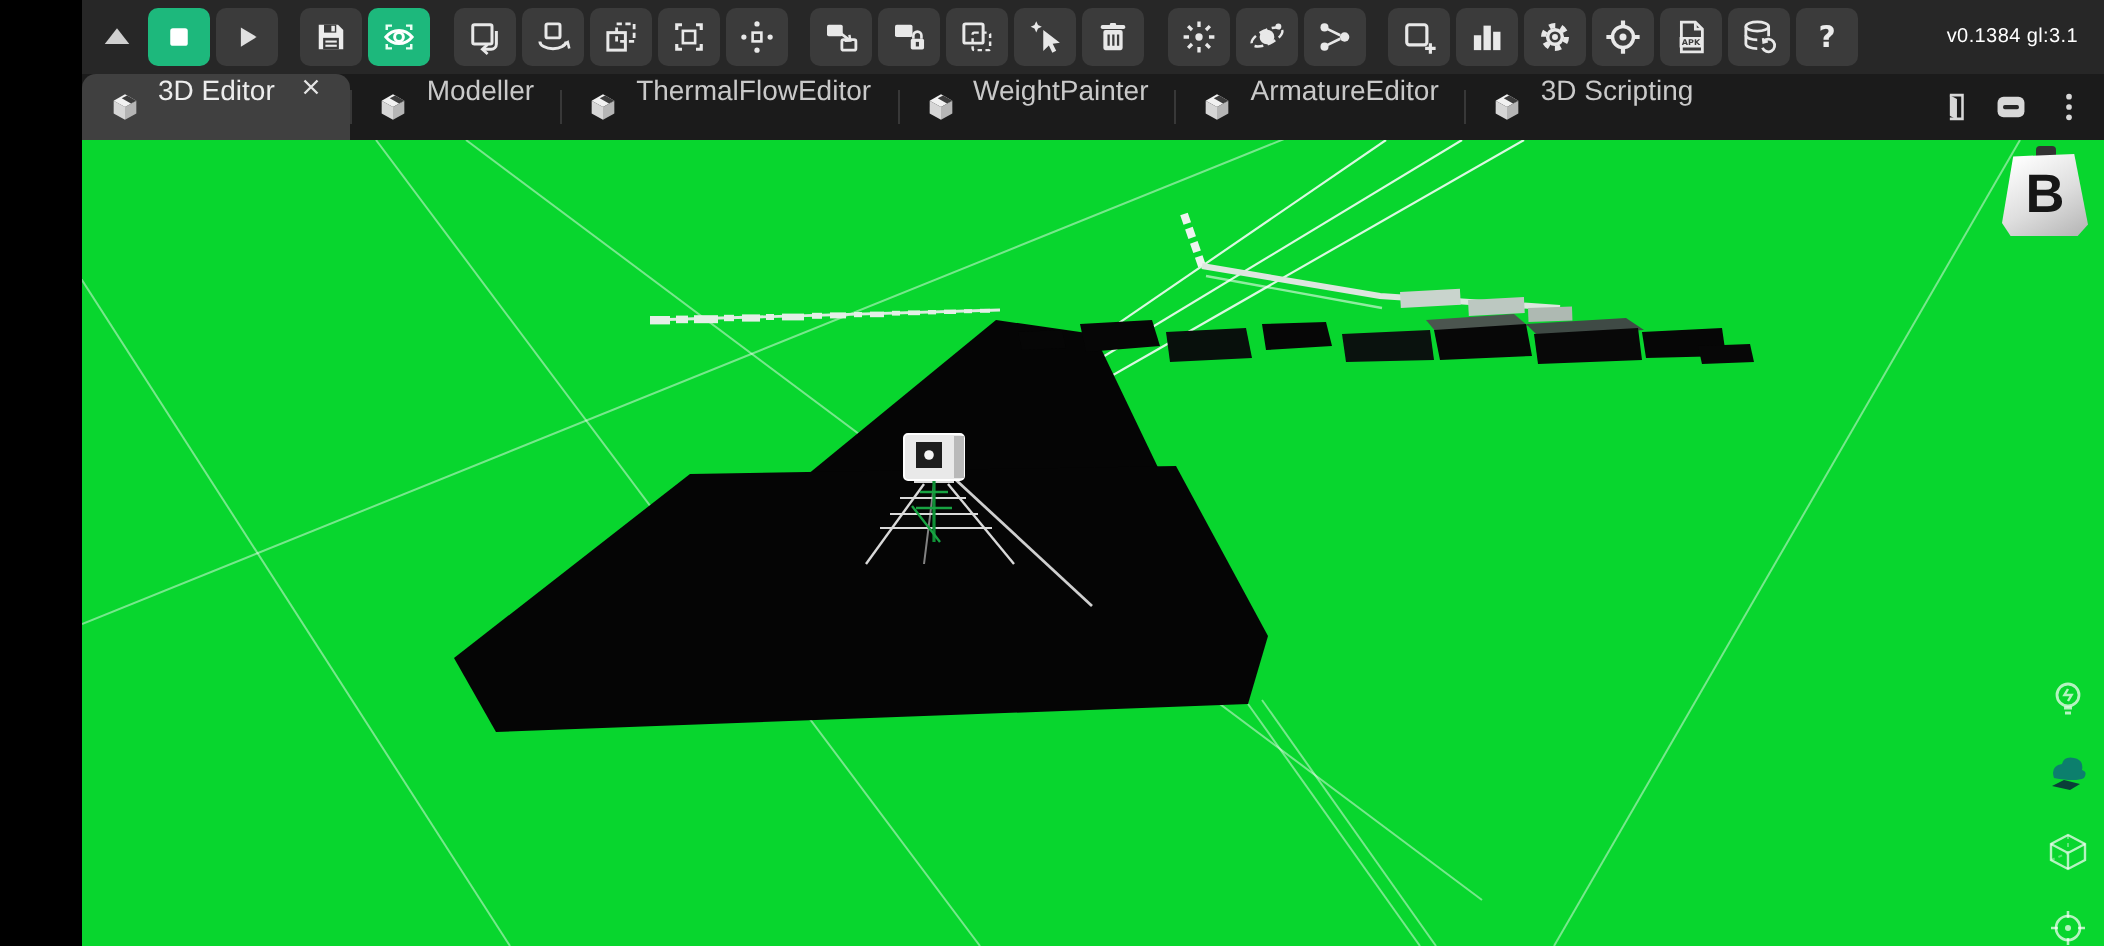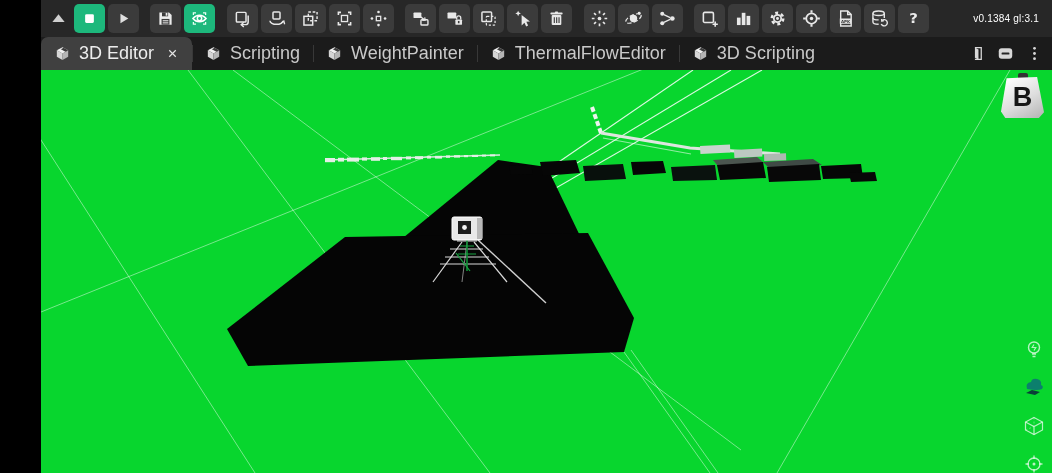--- a/index.html
+++ b/index.html
@@ -22,22 +22,22 @@
   .tbtn .ic,.tab .ic,.abtn .ic,.obtn .ic{display:flex;align-items:center;justify-content:center;}
   .tbtn svg{width:21px;height:21px;display:block;}
   .tbtn.gap{margin-left:10px;}
   .version{margin-left:auto;padding-right:13px;color:#ffffff;font-size:10px;letter-spacing:.2px;}
   
   .tabbar{
     position:absolute;left:41px;top:37px;right:0;height:33px;background:#1b1b1b;
     display:flex;align-items:stretch;
   }
   .tab{
-    display:flex;align-items:center;gap:8px;padding:0 13px;color:#c9c9c9;
-    font-size:18px;position:relative;white-space:nowrap;flex:0 0 auto;
+    display:flex;gap:8px;padding:0 13px;color:#c9c9c9;
+    font-size:14px;position:relative;white-space:nowrap;flex:0 0 auto;
   }
   .tab.active{background:#404040;color:#ededed;border-radius:7px 7px 0 0;}
   .tab:not(.active)::before{
     content:'';position:absolute;left:0;top:8px;bottom:8px;width:1px;background:#383838;
   }
   .tab.active::before,.tab:first-child::before{display:none;}
   .tab .cube svg{width:17px;height:17px;display:block;}
   .tab .close svg{width:13px;height:13px;display:block;margin-left:4px;}
   .tab-actions{margin-left:auto;display:flex;align-items:center;gap:3px;padding-right:5px;}
   .abtn{width:26px;height:26px;display:flex;align-items:center;justify-content:center;}
@@ -309,43 +309,54 @@
     </div>
     <div class="tab">
       <span class="ic cube">
         <svg viewBox="0 0 24 24">
           <path d="M12 3 L20 7.5 L12 12 L4 7.5 Z" fill="#f1f1f1"></path>
           <path d="M4 7.5 L12 12 V21 L4 16.5 Z" fill="#d6d6d6"></path>
           <path d="M12 12 L20 7.5 V16.5 L12 21 Z" fill="#b5b5b5"></path>
           <path d="M13.5 3.8 L20 7.5 L16.2 9.6 L9.7 5.9 Z" fill="#3c3c3c"></path>
         </svg>
       </span>
-      <span>Scripting</span>
+      <span>Modeller</span>
     </div>
     <div class="tab">
       <span class="ic cube">
         <svg viewBox="0 0 24 24">
           <path d="M12 3 L20 7.5 L12 12 L4 7.5 Z" fill="#f1f1f1"></path>
           <path d="M4 7.5 L12 12 V21 L4 16.5 Z" fill="#d6d6d6"></path>
           <path d="M12 12 L20 7.5 V16.5 L12 21 Z" fill="#b5b5b5"></path>
           <path d="M13.5 3.8 L20 7.5 L16.2 9.6 L9.7 5.9 Z" fill="#3c3c3c"></path>
         </svg>
       </span>
-      <span>WeightPainter</span>
+      <span>ThermalFlowEditor</span>
     </div>
     <div class="tab">
       <span class="ic cube">
         <svg viewBox="0 0 24 24">
           <path d="M12 3 L20 7.5 L12 12 L4 7.5 Z" fill="#f1f1f1"></path>
           <path d="M4 7.5 L12 12 V21 L4 16.5 Z" fill="#d6d6d6"></path>
           <path d="M12 12 L20 7.5 V16.5 L12 21 Z" fill="#b5b5b5"></path>
           <path d="M13.5 3.8 L20 7.5 L16.2 9.6 L9.7 5.9 Z" fill="#3c3c3c"></path>
         </svg>
       </span>
-      <span>ThermalFlowEditor</span>
+      <span>WeightPainter</span>
+    </div>
+    <div class="tab">
+      <span class="ic cube">
+        <svg viewBox="0 0 24 24">
+          <path d="M12 3 L20 7.5 L12 12 L4 7.5 Z" fill="#f1f1f1"></path>
+          <path d="M4 7.5 L12 12 V21 L4 16.5 Z" fill="#d6d6d6"></path>
+          <path d="M12 12 L20 7.5 V16.5 L12 21 Z" fill="#b5b5b5"></path>
+          <path d="M13.5 3.8 L20 7.5 L16.2 9.6 L9.7 5.9 Z" fill="#3c3c3c"></path>
+        </svg>
+      </span>
+      <span>ArmatureEditor</span>
     </div>
     <div class="tab">
       <span class="ic cube">
         <svg viewBox="0 0 24 24">
           <path d="M12 3 L20 7.5 L12 12 L4 7.5 Z" fill="#f1f1f1"></path>
           <path d="M4 7.5 L12 12 V21 L4 16.5 Z" fill="#d6d6d6"></path>
           <path d="M12 12 L20 7.5 V16.5 L12 21 Z" fill="#b5b5b5"></path>
           <path d="M13.5 3.8 L20 7.5 L16.2 9.6 L9.7 5.9 Z" fill="#3c3c3c"></path>
         </svg>
       </span>

